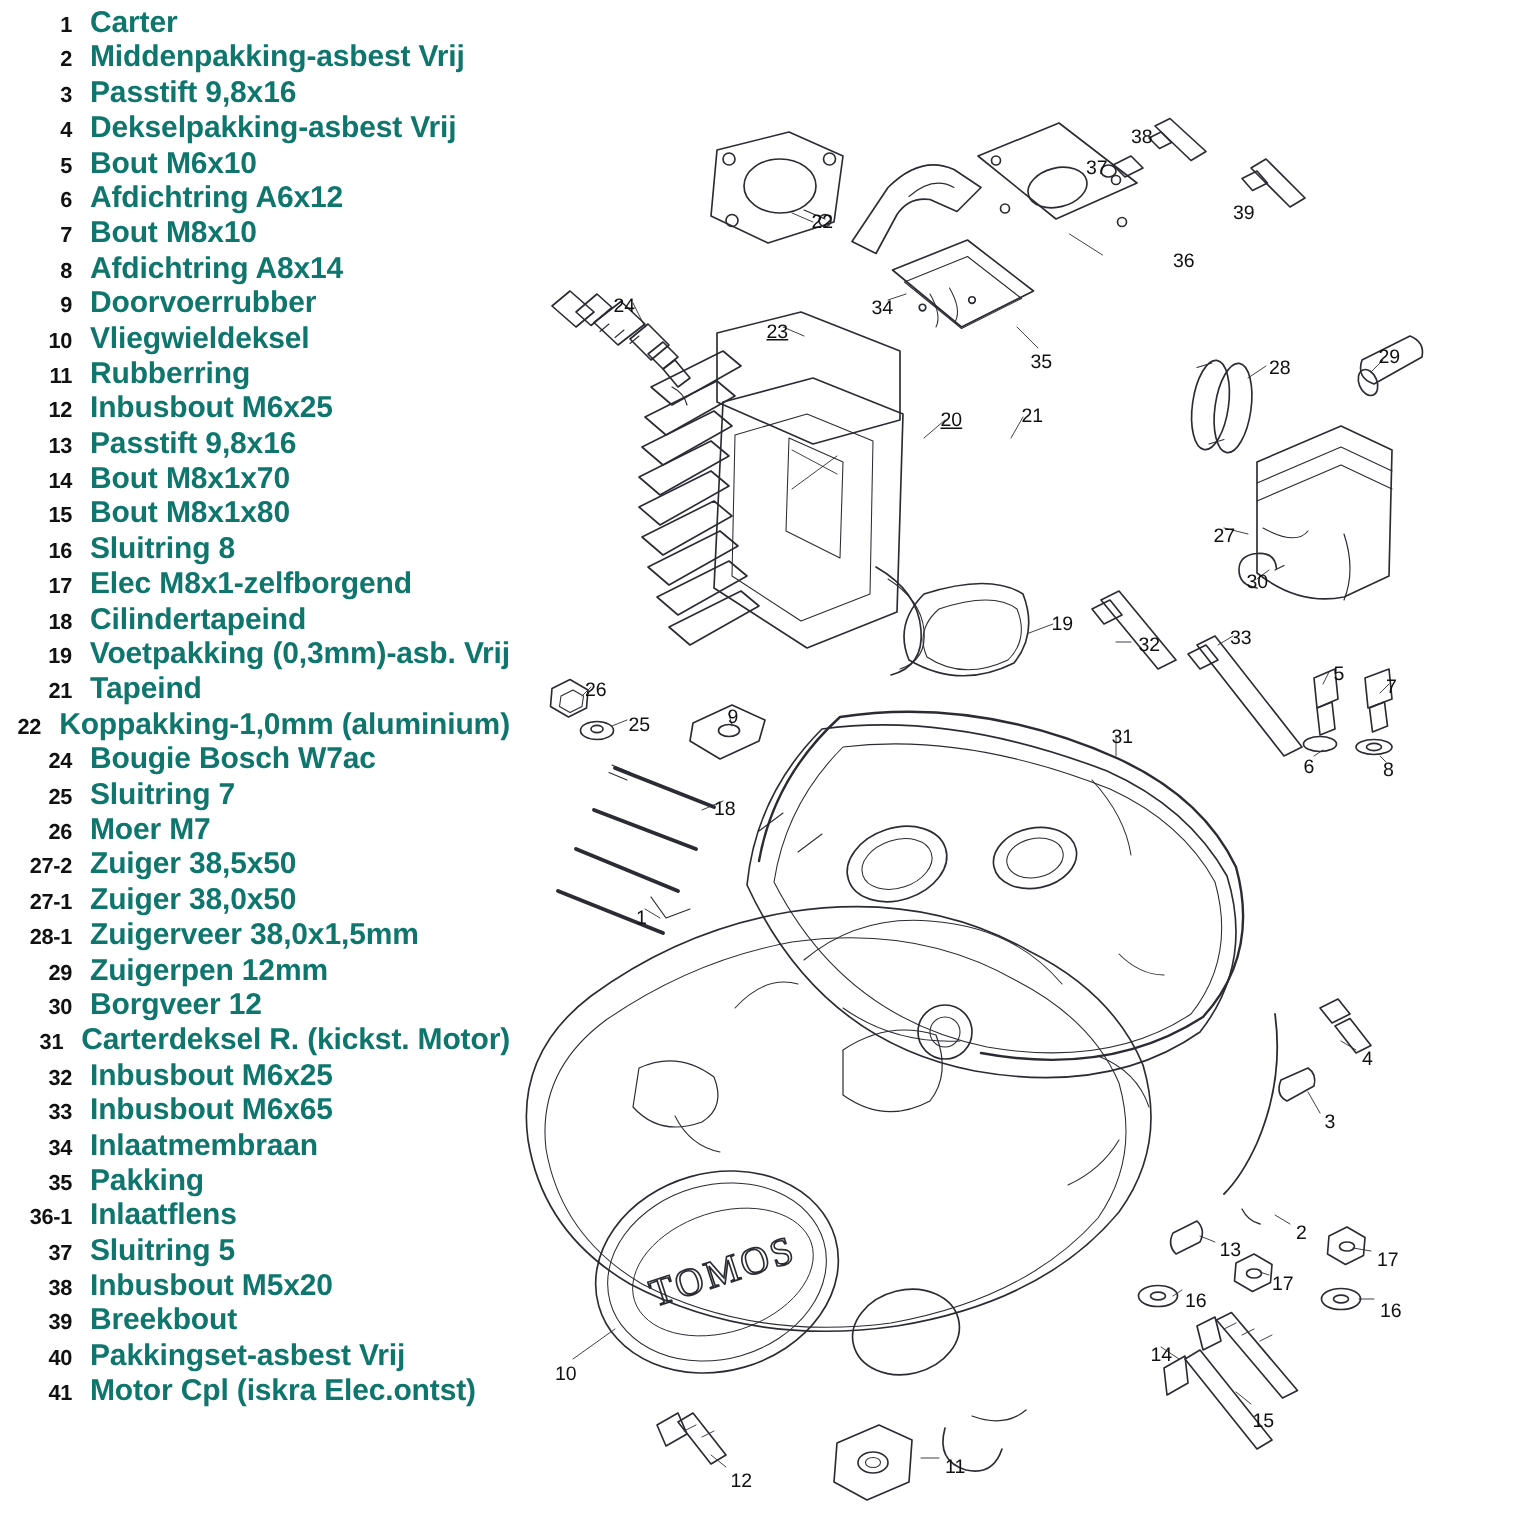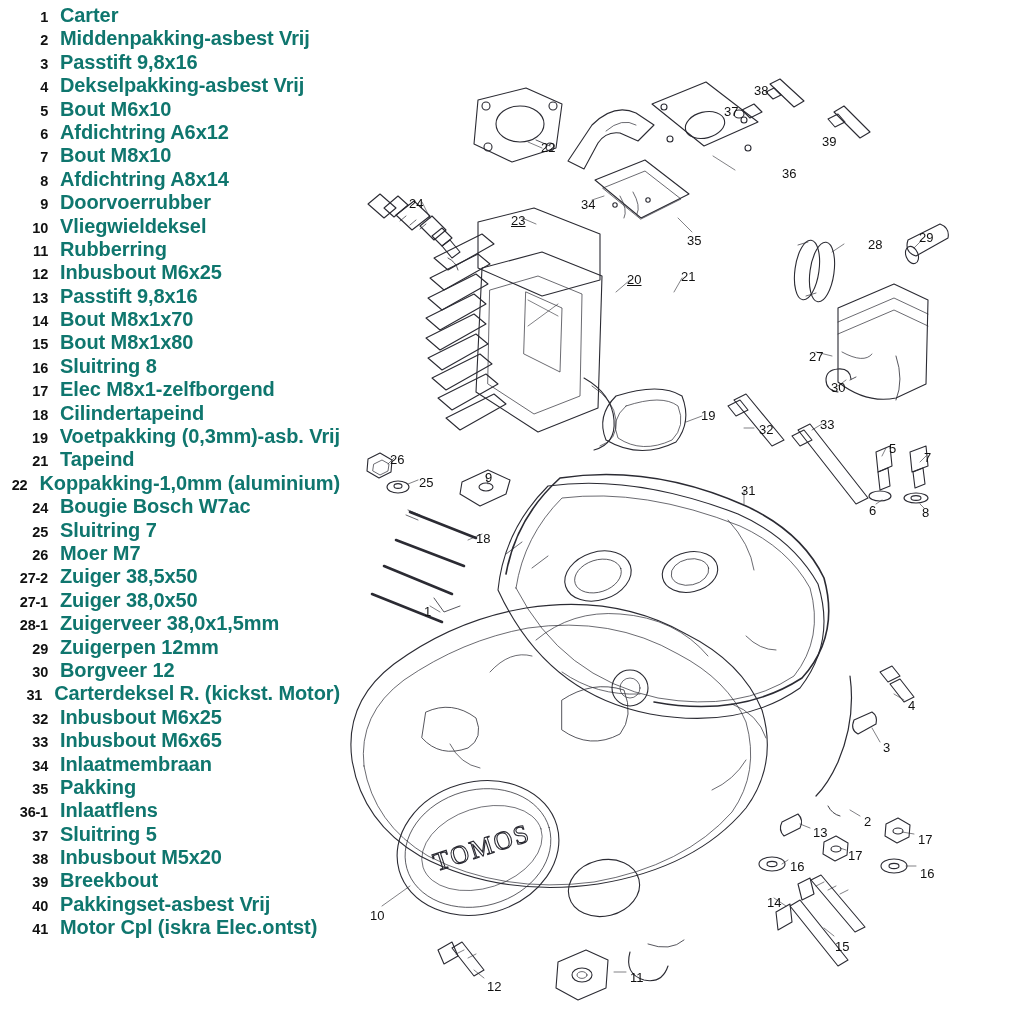--- a/index.html
+++ b/index.html
@@ -477,21 +477,21 @@
     <div id="callout-layer">
         <div class="callout" style="left: 424px; top: 83px;">38</div>
         <div class="callout" style="left: 394px; top: 104px;">37</div>
         <div class="callout" style="left: 492px; top: 134px;">39</div>
         <div class="callout" style="left: 211px; top: 140px;">22</div>
         <div class="callout" style="left: 411px; top: 166px; margin-left: 41px;">36</div>
         <div class="callout" style="left: 251px; top: 197px;">34</div>
         <div class="callout" style="left: 79px; top: 196px;">24</div>
         <div class="callout" style="left: 181px; top: 213px; text-decoration: underline;">23</div>
         <div class="callout" style="left: 357px; top: 233px;">35</div>
-        <div class="callout" style="left: 538px; top: 237px;">28</div>
+        <div class="callout" style="left: 516px; top: 237px;">28</div>
         <div class="callout" style="left: 589px; top: 230px;">29</div>
         <div class="callout" style="left: 297px; top: 272px; text-decoration: underline;">20</div>
         <div class="callout" style="left: 351px; top: 269px;">21</div>
         <div class="callout" style="left: 479px; top: 349px;">27</div>
         <div class="callout" style="left: 501px; top: 380px;">30</div>
         <div class="callout" style="left: 371px; top: 408px;">19</div>
         <div class="callout" style="left: 429px; top: 422px;">32</div>
         <div class="callout" style="left: 490px; top: 417px;">33</div>
         <div class="callout" style="left: 559px; top: 441px;">5</div>
         <div class="callout" style="left: 594px; top: 450px;">7</div>

